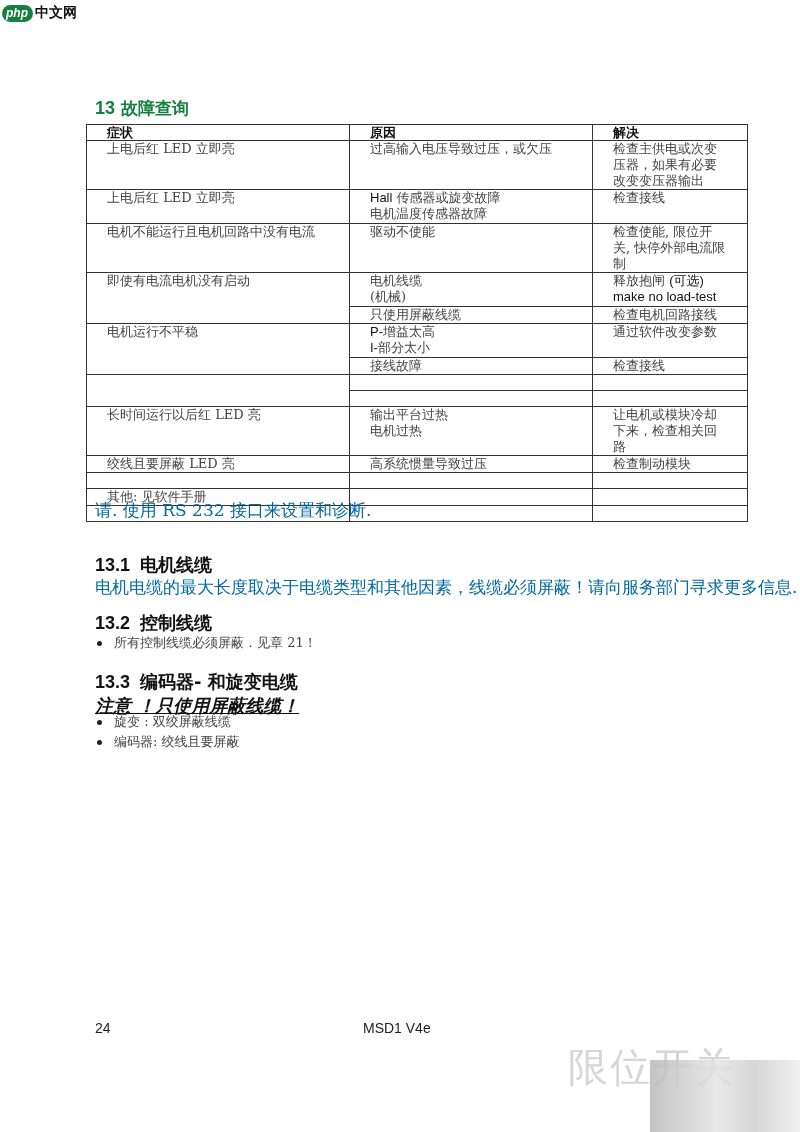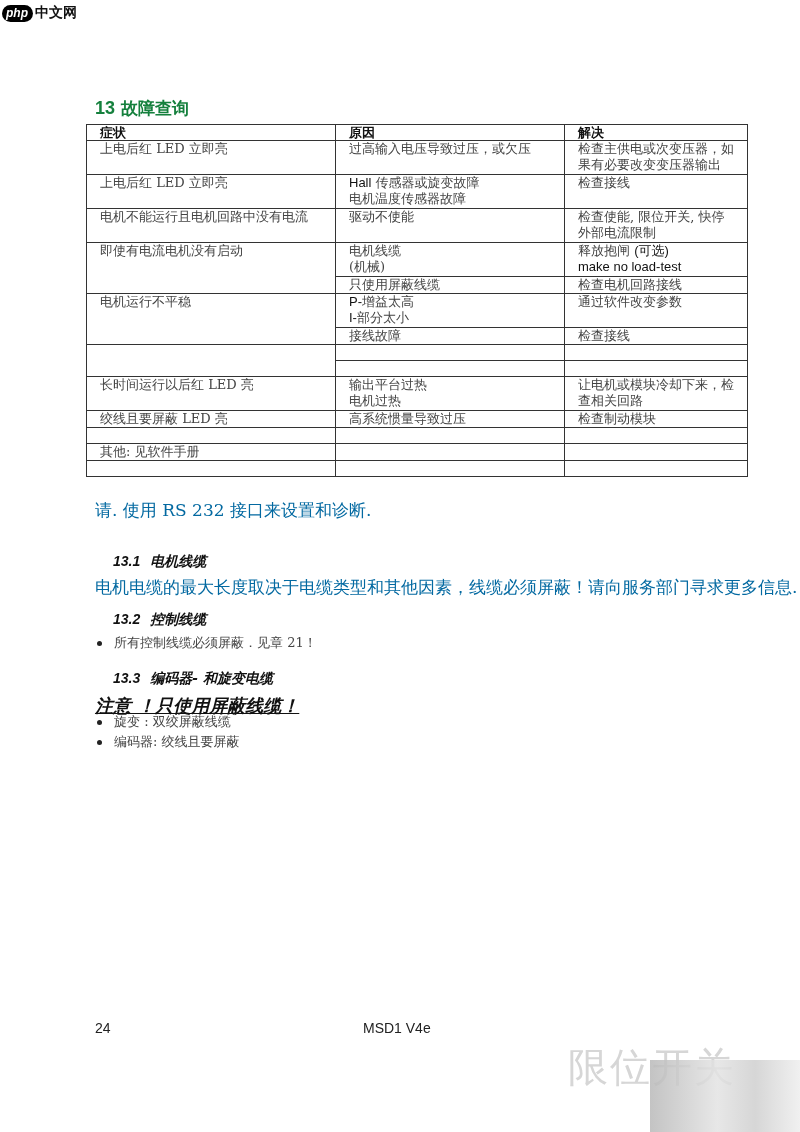--- a/index.html
+++ b/index.html
@@ -1,32 +1,32 @@
 <!DOCTYPE html>
 <html><head>
 <meta charset="utf-8">
 <style>
   html, body { margin:0; padding:0; }
   body { width:800px; height:1132px; background:#ffffff; position:relative; overflow:hidden;
          font-family:"DejaVu Serif", serif; color:#222; }
   .logo { position:absolute; left:2px; top:2px; height:22px; display:flex; align-items:center; }
-  .logo-php { background:#000000; color:#fff; font-family:"Liberation Sans", sans-serif; font-style:italic;
+  .logo-php { background:#15803d; color:#fff; font-family:"Liberation Sans", sans-serif; font-style:italic;
               font-weight:bold; font-size:12px; border-radius:10px; padding:1px 5px 2px 4px; line-height:14px;text-align:right; }
   .logo-text { font-family:"DejaVu Sans", sans-serif; font-weight:bold; font-size:14px; color:#111; margin-left:2px; }
   .h1 { position:absolute; left:95px; top:97px; font-family:"DejaVu Sans", sans-serif; font-weight:bold; font-size:17px; color:#15803d; }
   .h1 .num { font-family:"Liberation Sans", sans-serif; font-size:18px; margin-right:6px; }
   table.fault { position:absolute; left:86px; top:124px; width:662px; border-collapse:collapse; table-layout:fixed; }
-  table.fault td { border:1px solid #333; vertical-align:top; padding:0 13px; font-size:13px; line-height:16px;
+  table.fault td { border:1px solid #333; vertical-align:top; padding:0 20px; font-size:13px; line-height:16px;
                    color:#444; overflow:hidden; }
   table.fault td.c1 { width:222px; }
   table.fault td.c2 { width:202px; }
   table.fault tr.hdr td { color:#111; font-weight:bold; height:15px; line-height:15px; }
   .sans { font-family:"Liberation Sans", sans-serif; color:#111; }
   .para { position:absolute; left:95px; font-size:17px; color:#0369a1; }
-  .sec { position:absolute; left:113px; font-family:"DejaVu Sans", sans-serif; font-weight:bold; font-style:italic; font-size:14px; color:#111; }
+  .sec { position:absolute; left:95px; font-family:"DejaVu Sans", sans-serif; font-weight:bold; font-size:18px; color:#111; }
   .sec .n { font-family:"Liberation Sans", sans-serif; margin-right:10px; }
   .note { position:absolute; left:95px; top:694px; font-family:"DejaVu Sans", sans-serif; font-weight:bold; font-style:italic;
           font-size:18px; color:#111; text-decoration:underline; }
   .bullet { position:absolute; left:97px; font-size:13px; color:#444; display:flex; align-items:center; }
   .bullet .dot { width:5px; height:5px; background:#222; border-radius:50%; margin-right:12px; }
   .footer { position:absolute; top:1020px; font-family:"Liberation Sans", sans-serif; font-size:14px; color:#222; }
   .watermark { position:absolute; left:568px; top:1040px; font-family:"DejaVu Sans", sans-serif; font-size:40px; color:#d6d6d6; letter-spacing:2px; white-space:nowrap; }
   .wm-blur { position:absolute; left:650px; top:1060px; width:150px; height:72px;
              background:linear-gradient(90deg,#b9b9b9,#e3e3e3 45%,#cfcfcf 70%,#eee); opacity:0.85; }
 </style>

